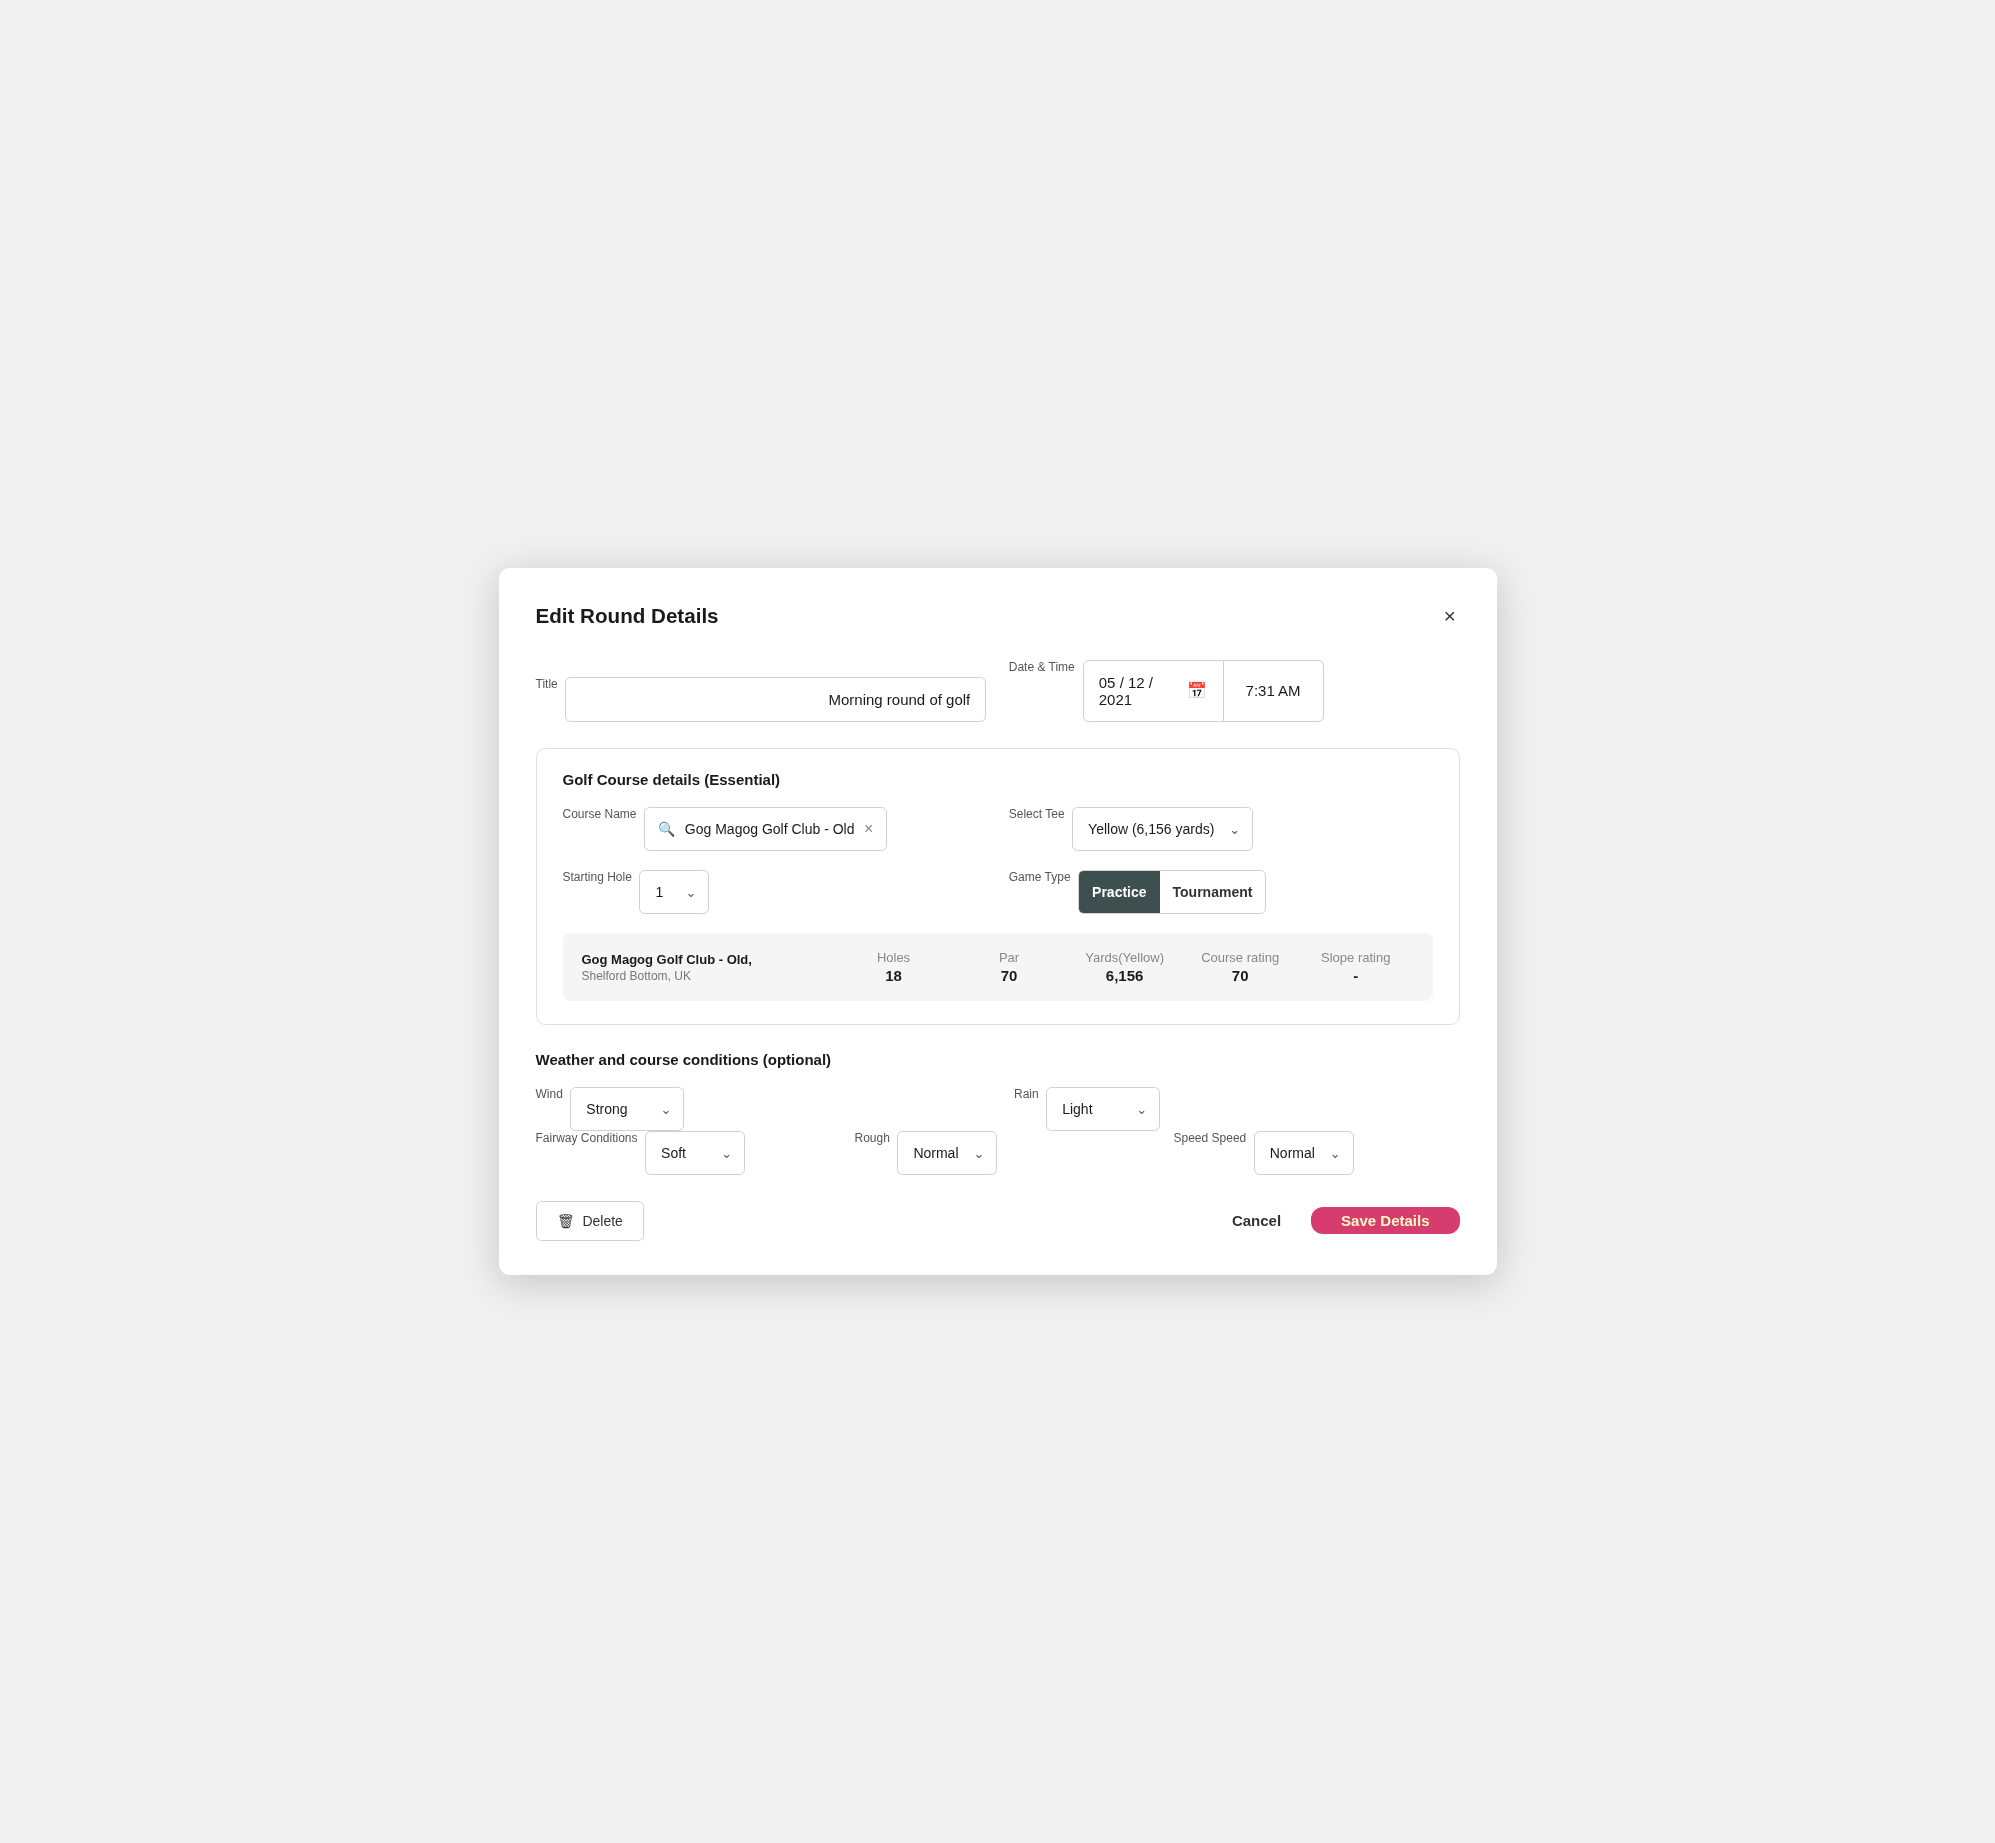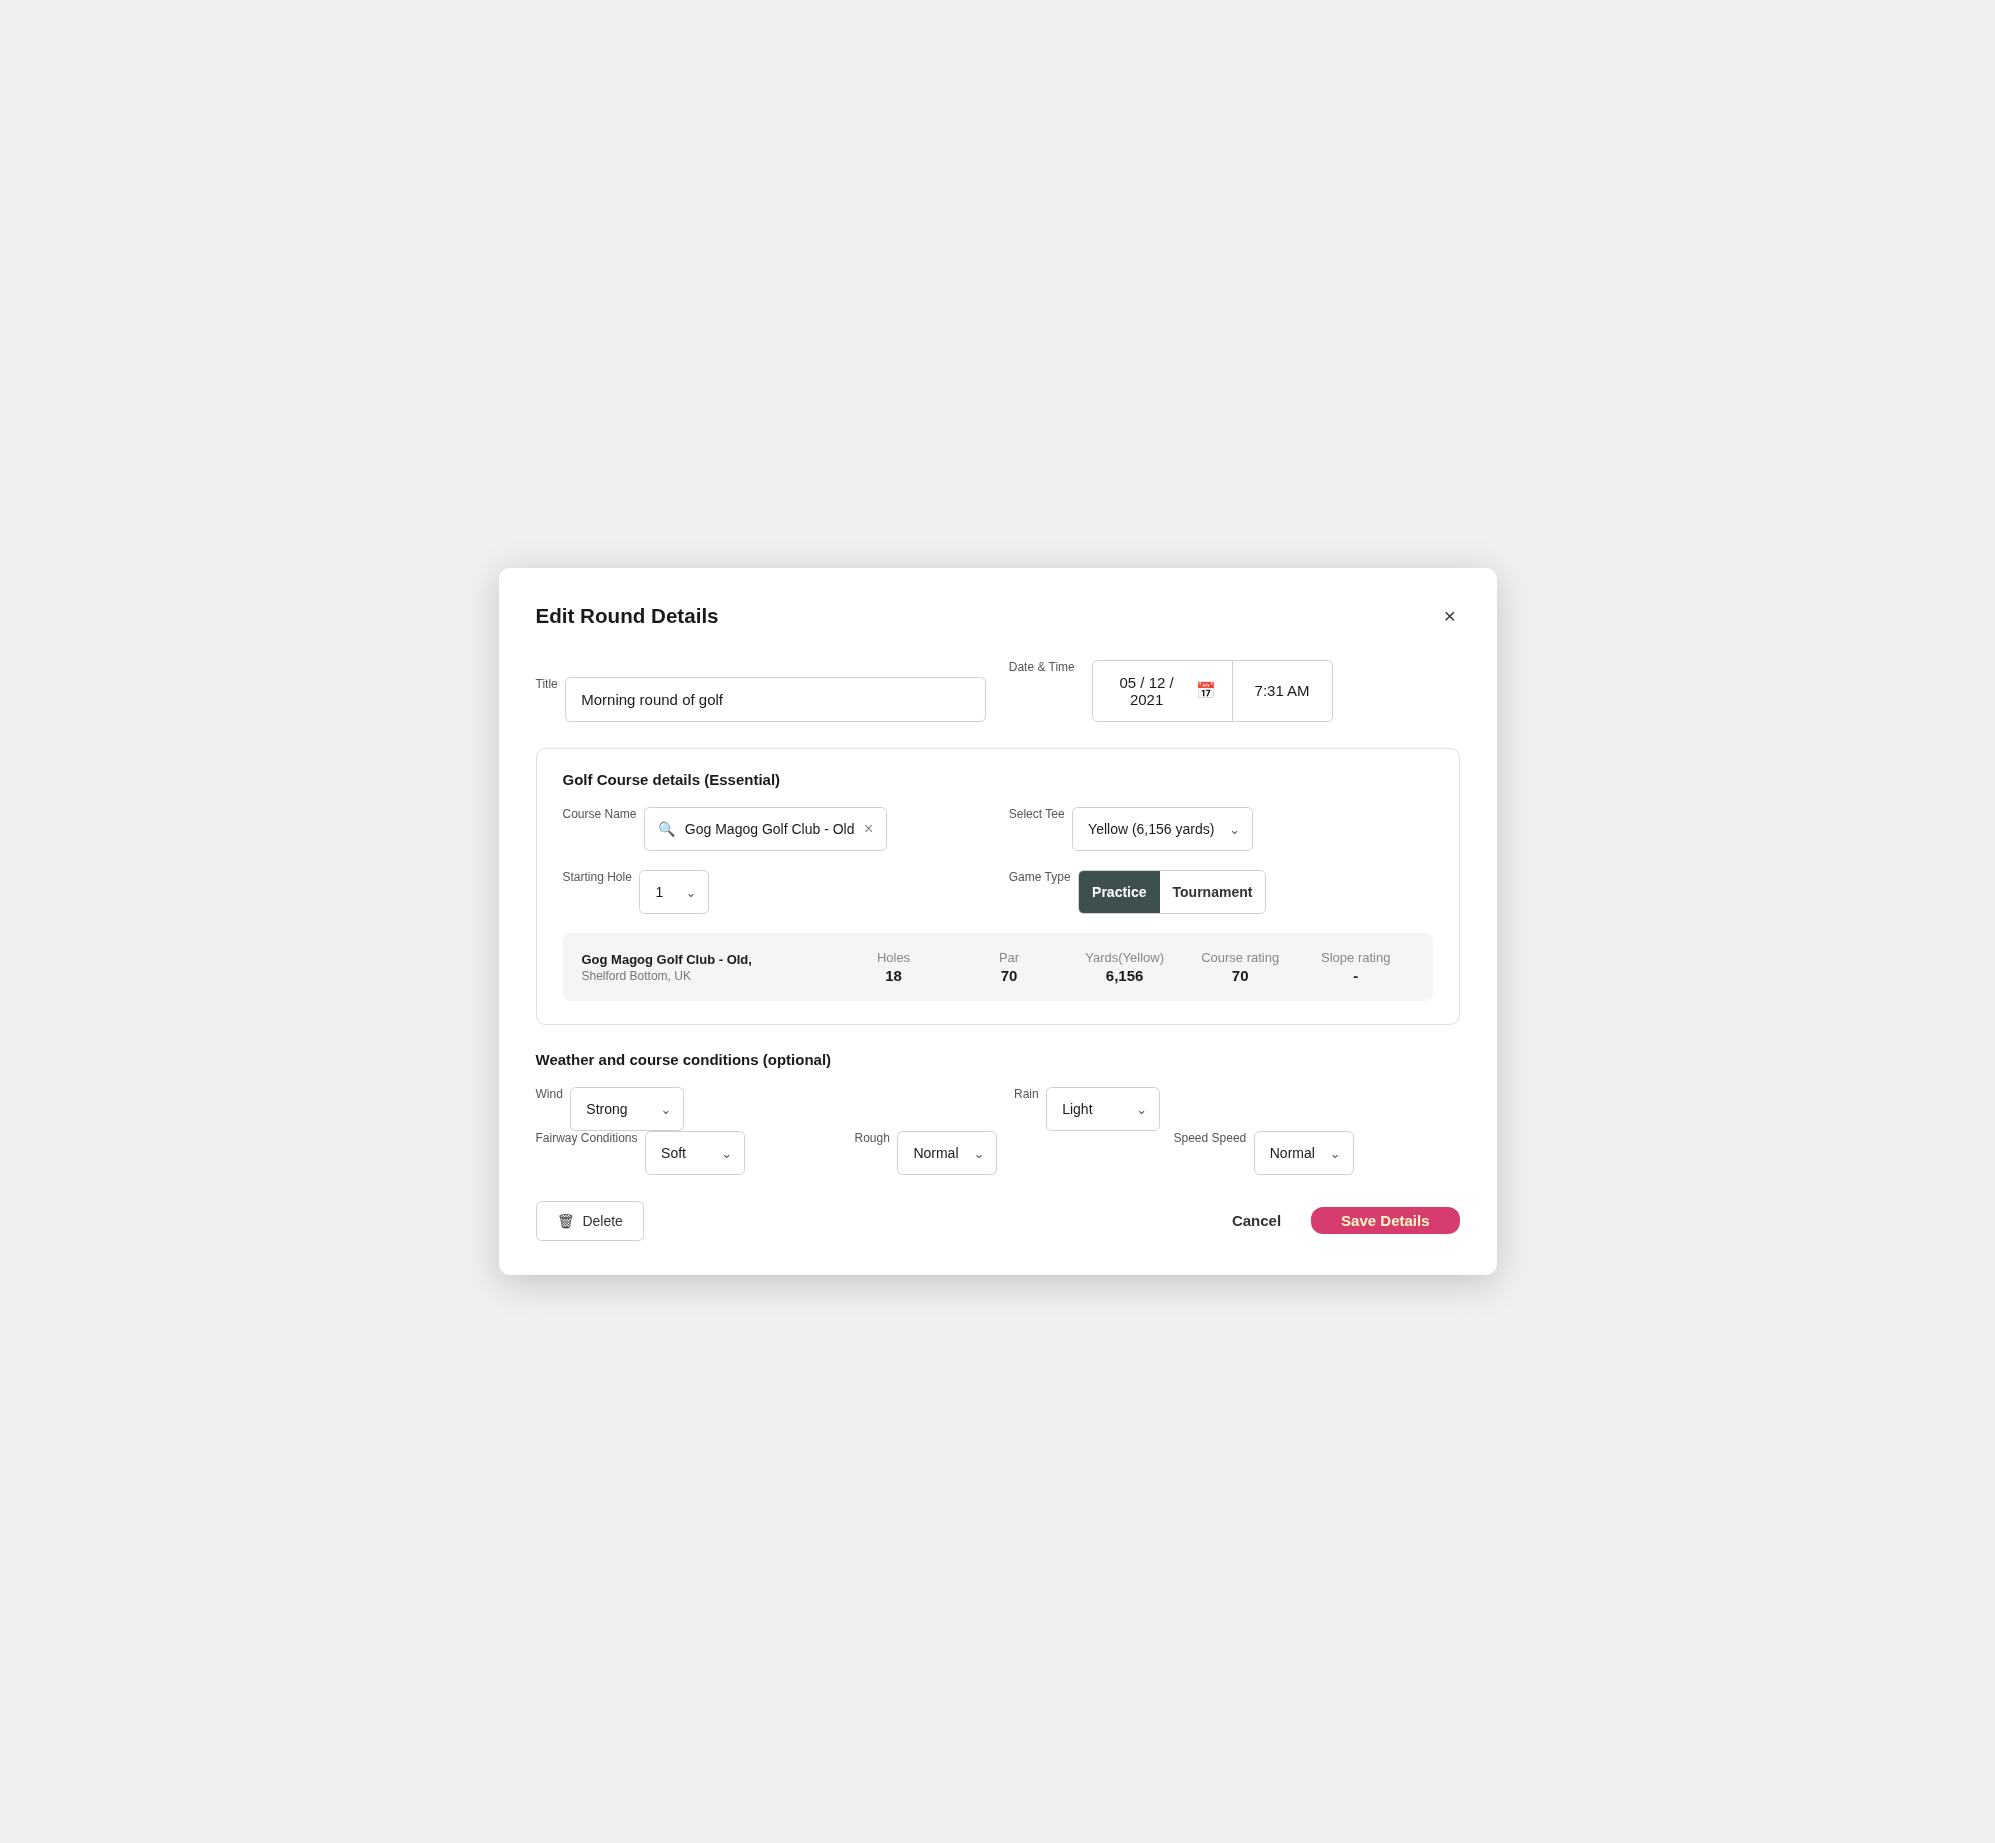--- a/index.html
+++ b/index.html
@@ -53,31 +53,31 @@
     .field-label {
       font-size: 12px;
       color: #555;
     }
     .title-field {
       flex: 1;
     }
     .datetime-field {
       flex: 1;
       display: flex;
-      gap: 17px;
-      text-align: center;
+      gap: 8px;
     }
     .text-input {
       border: 1.4px solid #d0d0d0;
       border-radius: 5.6px;
       padding: 13px 15px;
       font-size: 15px;
       color: #1a1a1a;
       outline: none;
       width: 100%;
+      text-align: right;
     }
     .date-input-wrap {
       display: flex;
       align-items: center;
       border: 1.4px solid #d0d0d0;
       border-radius: 5.6px 0 0 5.6px;
       padding: 13px 15px;
       font-size: 15px;
       color: #1a1a1a;
       background: #fff;

